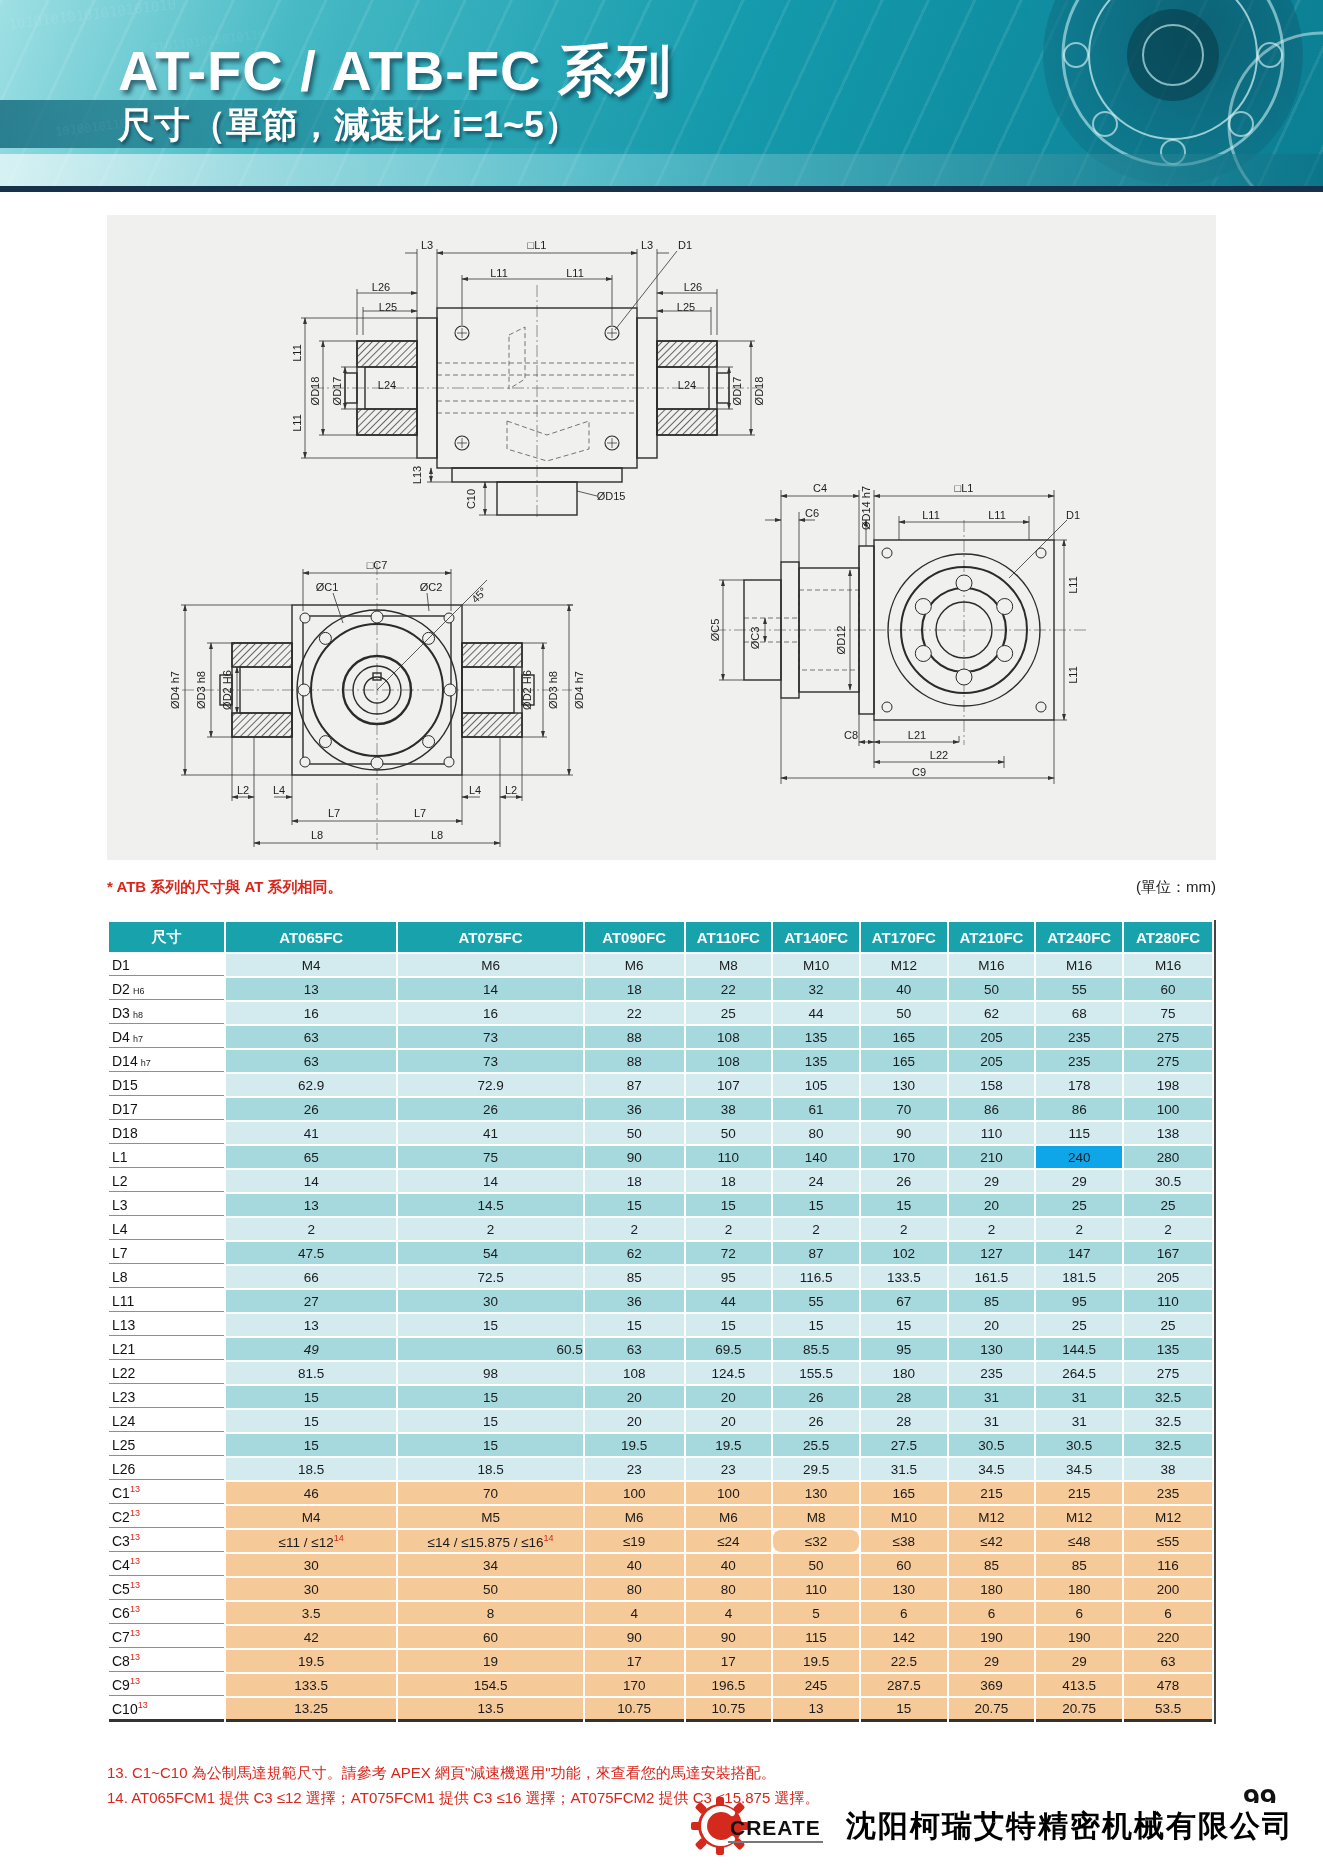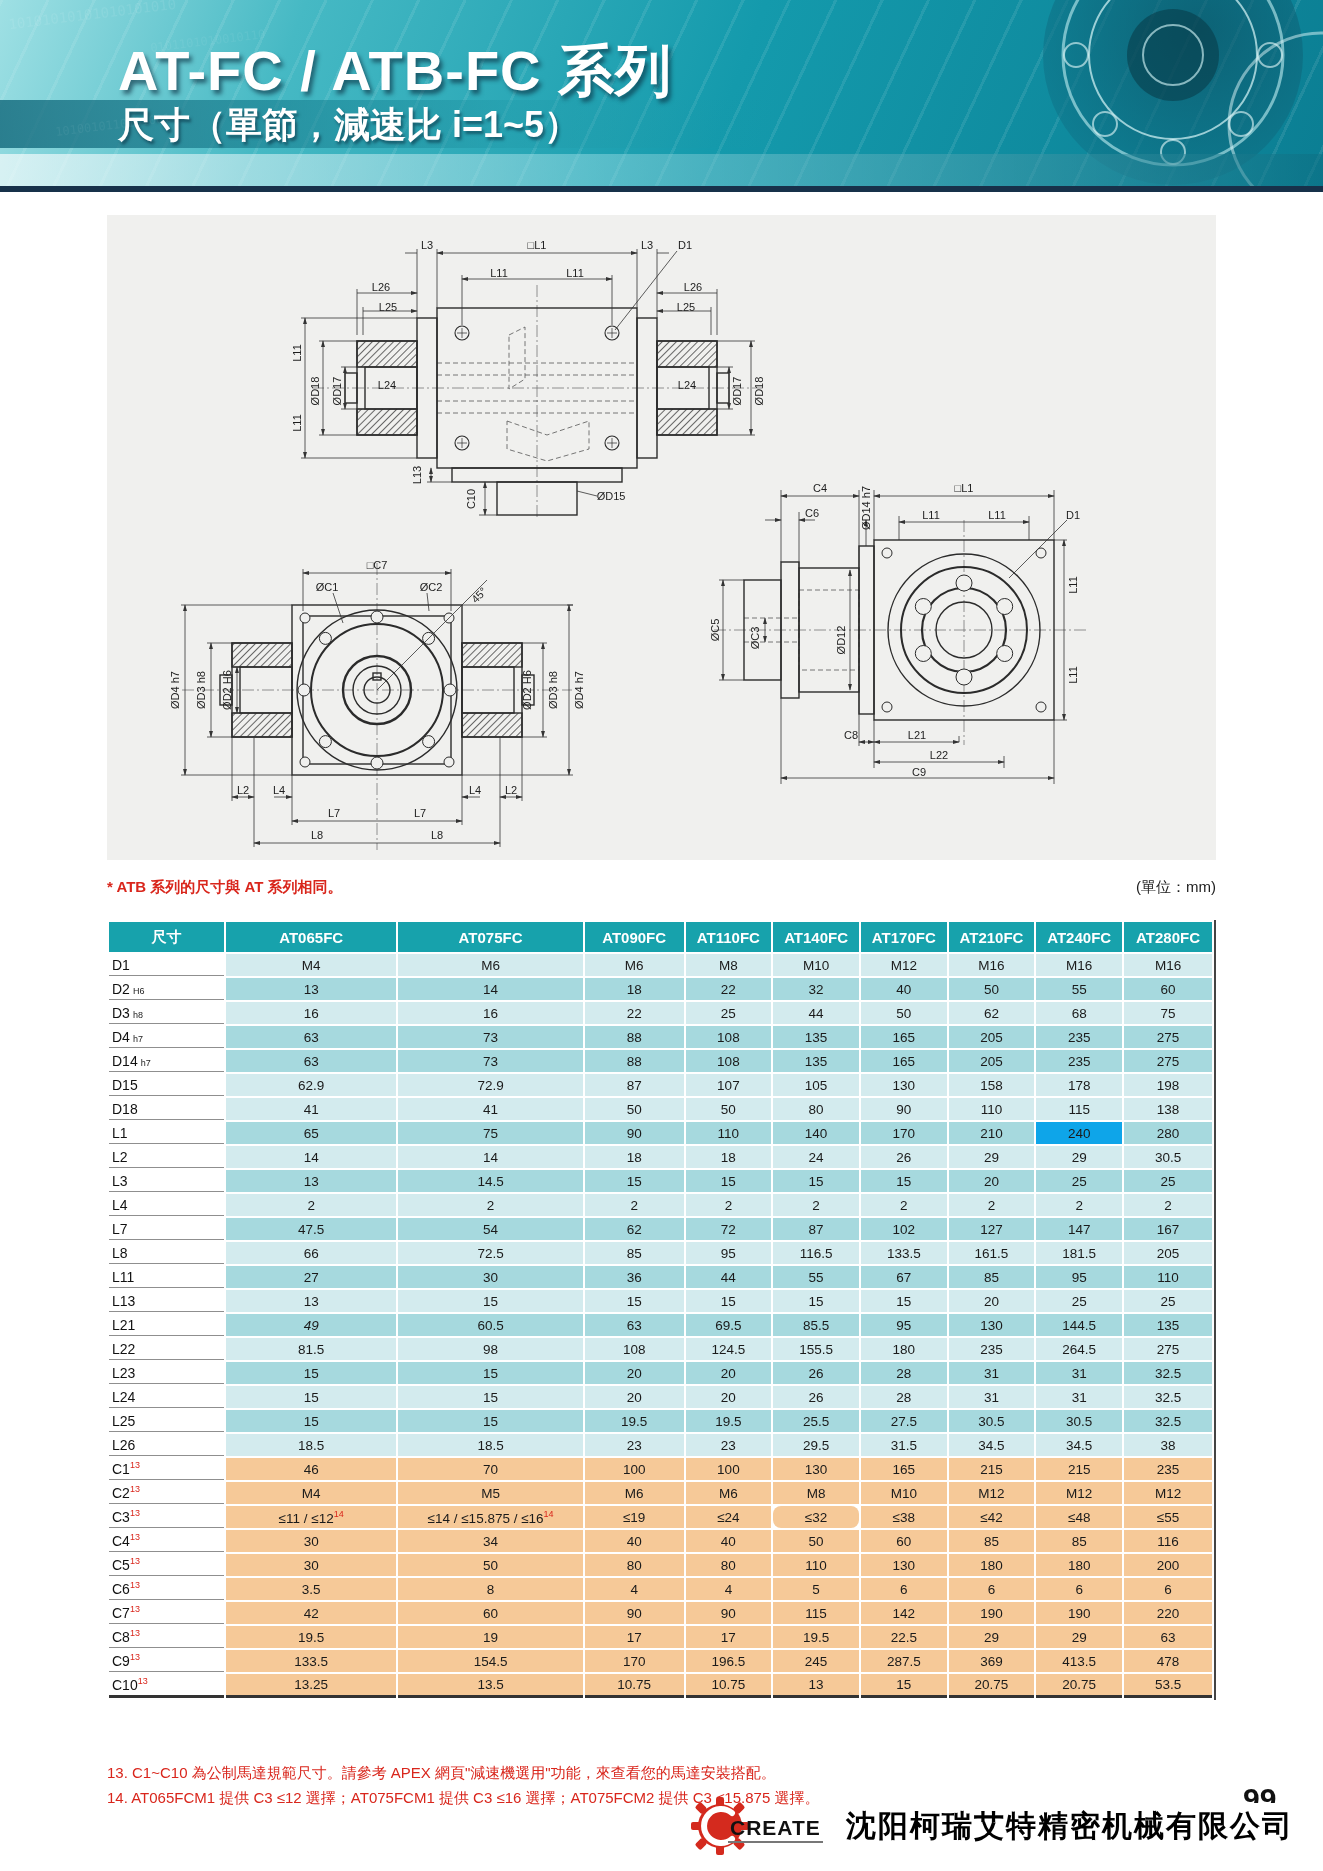--- a/index.html
+++ b/index.html
@@ -462,20 +462,32 @@
         <td class="val" style="background: rgb(211, 235, 238);">72.9</td>
         <td class="val" style="background: rgb(211, 235, 238);">87</td>
         <td class="val" style="background: rgb(211, 235, 238);">107</td>
         <td class="val" style="background: rgb(211, 235, 238);">105</td>
         <td class="val" style="background: rgb(211, 235, 238);">130</td>
         <td class="val" style="background: rgb(211, 235, 238);">158</td>
         <td class="val" style="background: rgb(211, 235, 238);">178</td>
         <td class="val" style="background: rgb(211, 235, 238);">198</td>
       </tr>
       <tr>
+        <td class="lab">D17</td>
+        <td class="val" style="background: rgb(166, 217, 222);">26</td>
+        <td class="val" style="background: rgb(166, 217, 222);">26</td>
+        <td class="val" style="background: rgb(166, 217, 222);">36</td>
+        <td class="val" style="background: rgb(166, 217, 222);">38</td>
+        <td class="val" style="background: rgb(166, 217, 222);">61</td>
+        <td class="val" style="background: rgb(166, 217, 222);">70</td>
+        <td class="val" style="background: rgb(166, 217, 222);">86</td>
+        <td class="val" style="background: rgb(166, 217, 222);">86</td>
+        <td class="val" style="background: rgb(166, 217, 222);">100</td>
+      </tr>
+      <tr>
         <td class="lab">D18</td>
         <td class="val" style="background: rgb(211, 235, 238);">41</td>
         <td class="val" style="background: rgb(211, 235, 238);">41</td>
         <td class="val" style="background: rgb(211, 235, 238);">50</td>
         <td class="val" style="background: rgb(211, 235, 238);">50</td>
         <td class="val" style="background: rgb(211, 235, 238);">80</td>
         <td class="val" style="background: rgb(211, 235, 238);">90</td>
         <td class="val" style="background: rgb(211, 235, 238);">110</td>
         <td class="val" style="background: rgb(211, 235, 238);">115</td>
         <td class="val" style="background: rgb(211, 235, 238);">138</td>
@@ -572,21 +584,21 @@
         <td class="val" style="background: rgb(211, 235, 238);">15</td>
         <td class="val" style="background: rgb(211, 235, 238);">15</td>
         <td class="val" style="background: rgb(211, 235, 238);">15</td>
         <td class="val" style="background: rgb(211, 235, 238);">20</td>
         <td class="val" style="background: rgb(211, 235, 238);">25</td>
         <td class="val" style="background: rgb(211, 235, 238);">25</td>
       </tr>
       <tr>
         <td class="lab">L21</td>
         <td class="val" style="background: rgb(166, 217, 222); font-style: italic;">49</td>
-        <td class="val" style="background: rgb(166, 217, 222);">60.5</td>
+        <td class="val" style="background: rgb(166, 217, 222); text-align: right;">60.5</td>
         <td class="val" style="background: rgb(166, 217, 222);">63</td>
         <td class="val" style="background: rgb(166, 217, 222);">69.5</td>
         <td class="val" style="background: rgb(166, 217, 222);">85.5</td>
         <td class="val" style="background: rgb(166, 217, 222);">95</td>
         <td class="val" style="background: rgb(166, 217, 222);">130</td>
         <td class="val" style="background: rgb(166, 217, 222);">144.5</td>
         <td class="val" style="background: rgb(166, 217, 222);">135</td>
       </tr>
       <tr>
         <td class="lab">L22</td>

